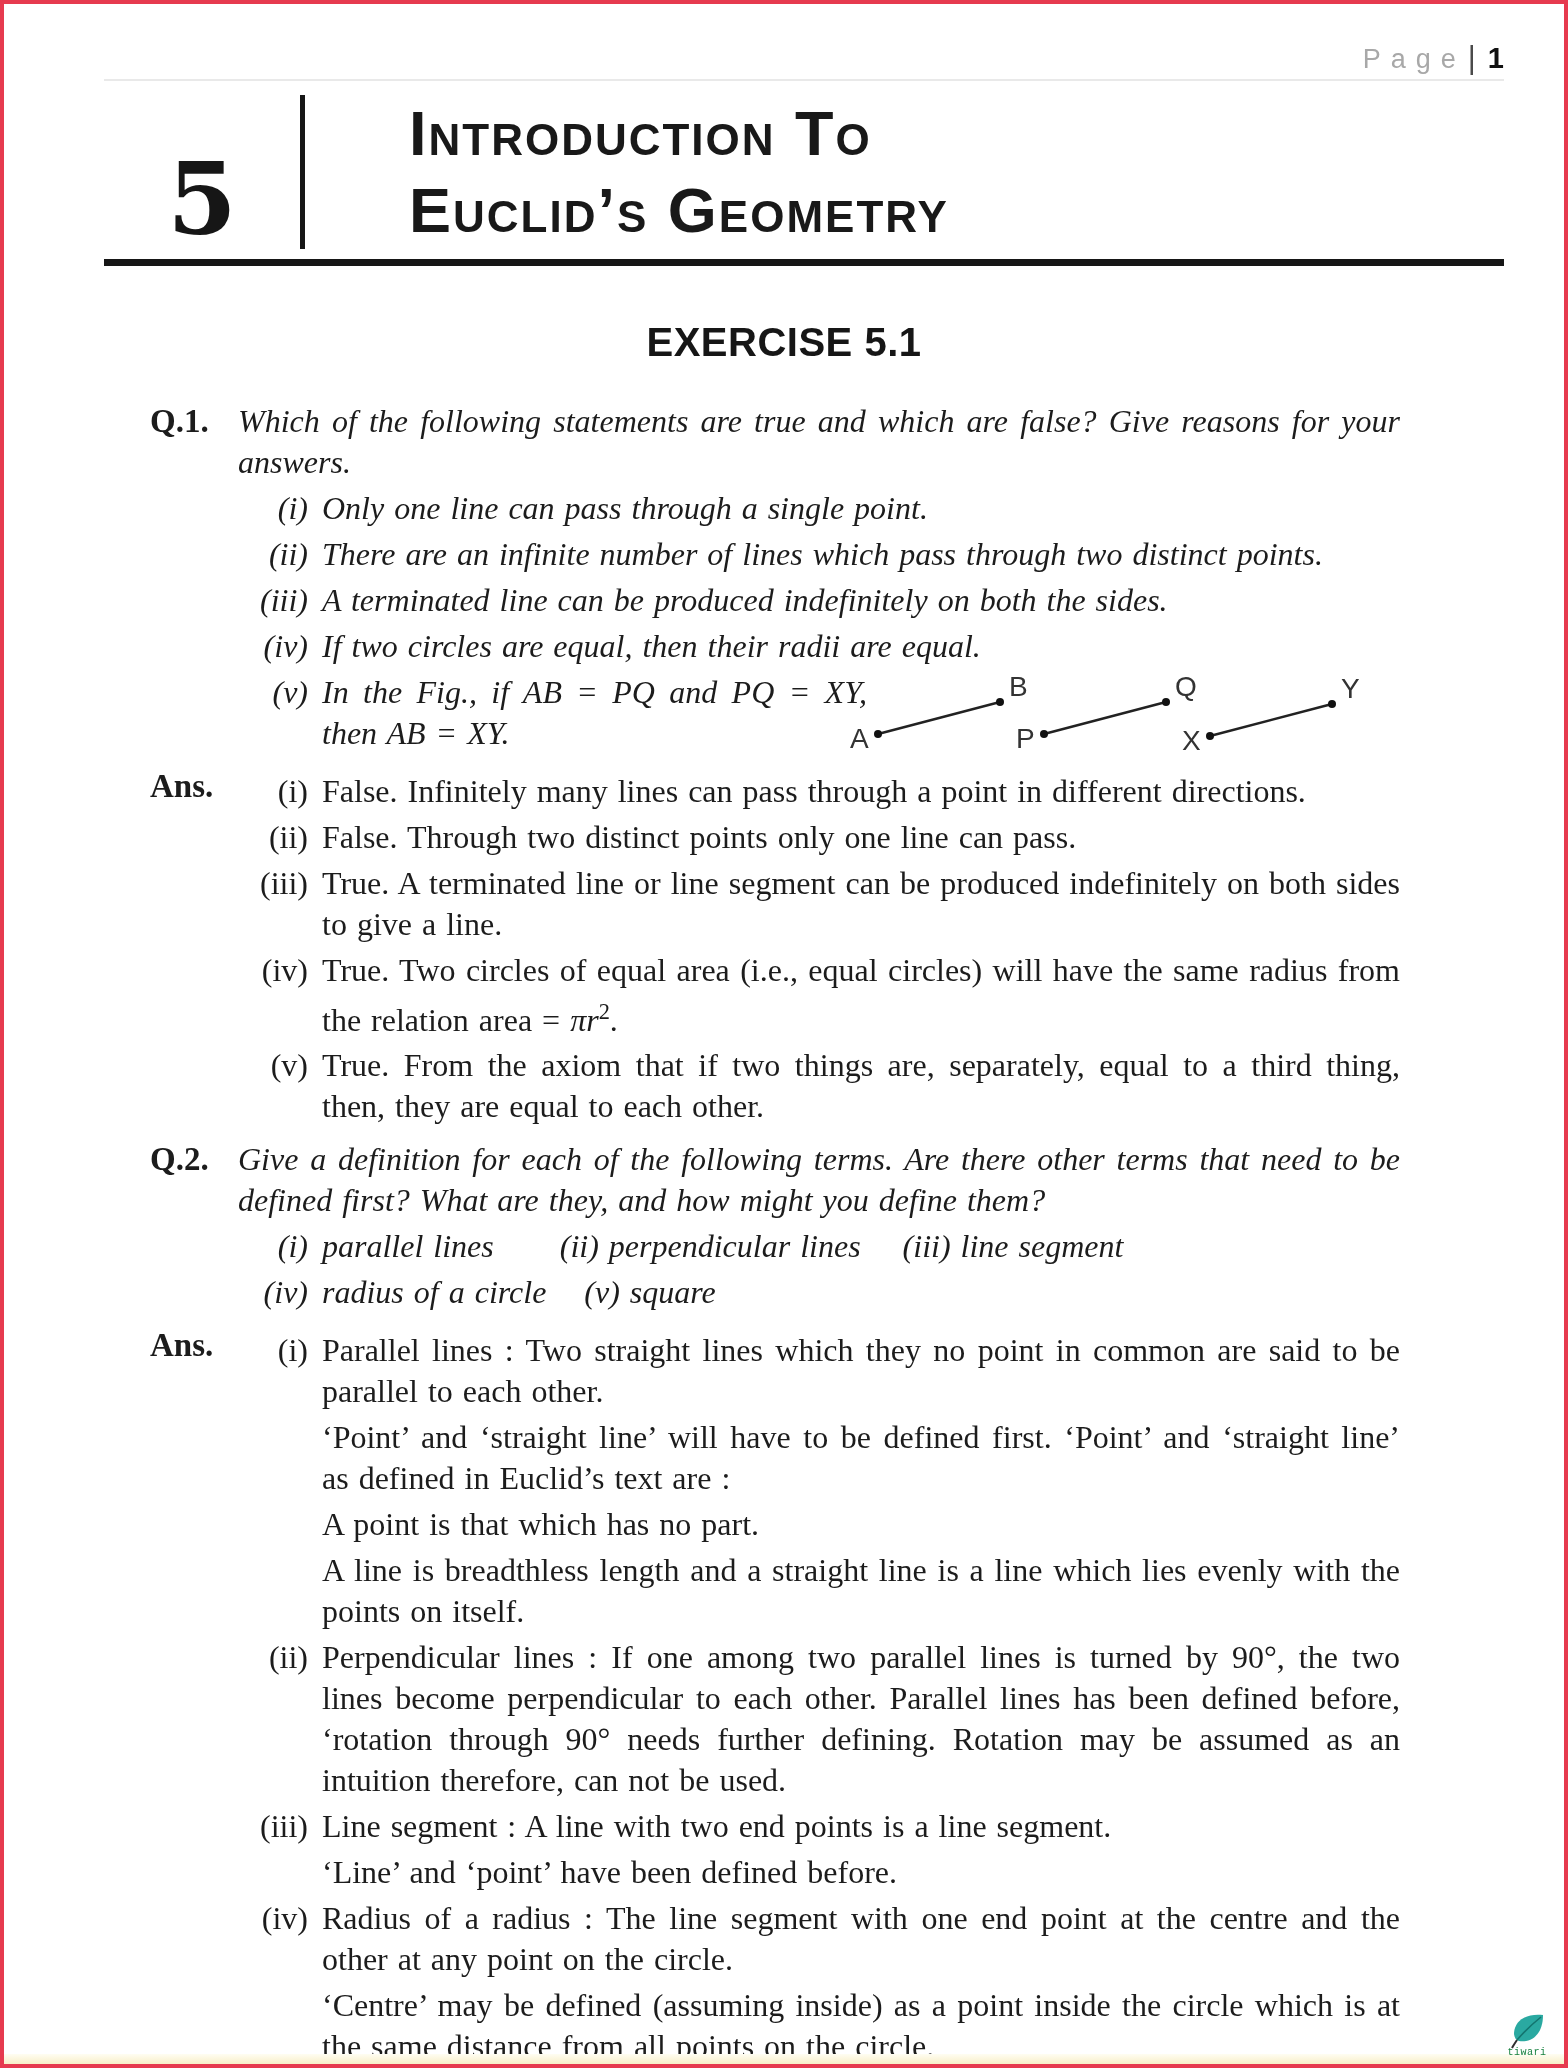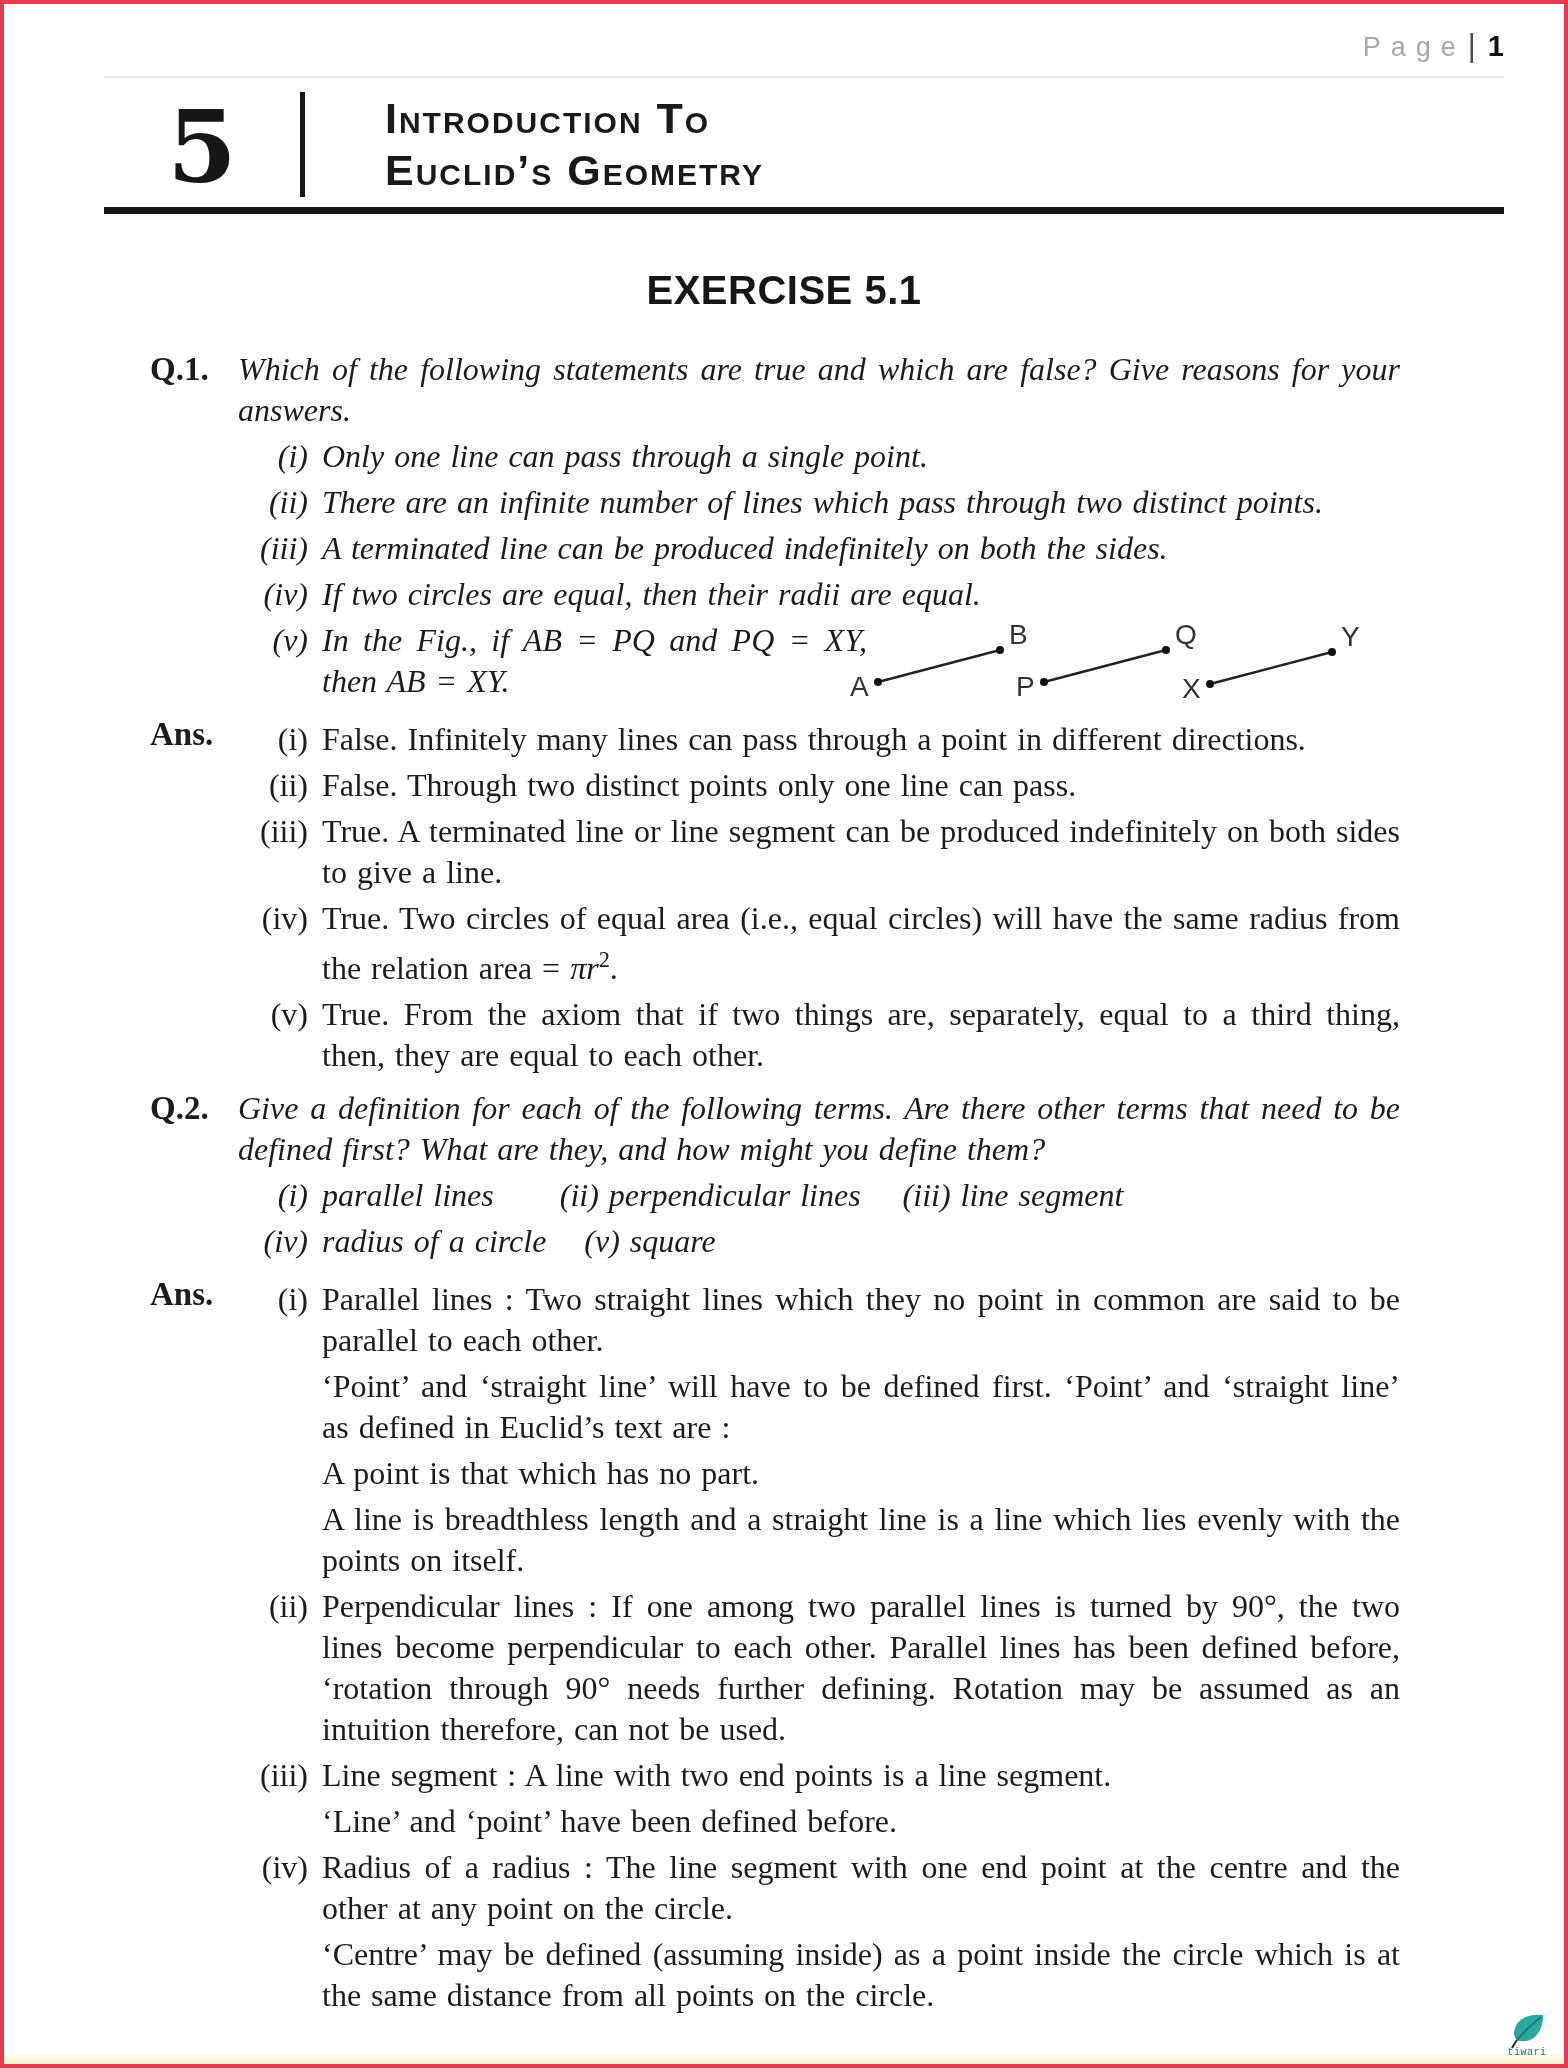--- a/index.html
+++ b/index.html
@@ -8,23 +8,23 @@
     width:1568px;height:2068px;
     box-sizing:border-box;
     background:#ffffff;
     border:4px solid #e63a4f;
     font-family:"Liberation Serif",serif;
     color:#1c1c1c;
     overflow:hidden;
   }
   
   .page-header{
-    margin:24px 60px 0 100px;
+    margin:36px 60px 0 100px;
     display:flex;justify-content:flex-end;align-items:baseline;
-    padding-bottom:12px;
+    padding-bottom:3px;
     border-bottom:2px solid #e9e9e9;
     font-family:"Liberation Sans",sans-serif;
   }
   .page-word{color:#a8a8a8;font-size:27px;letter-spacing:10px;}
   .page-sep{color:#4a4a4a;font-size:31px;margin:0 12px 0 2px;font-weight:300;}
   .page-num{color:#111;font-size:29px;font-weight:bold;}
 
   
   .chapter{
     margin:14px 60px 0 100px;
@@ -35,25 +35,25 @@
   .chapter-number{
     width:196px;flex-shrink:0;
     display:flex;align-items:flex-end;justify-content:center;
     font-family:"DejaVu Serif",serif;
     font-weight:bold;font-size:100px;line-height:.92;
     padding-bottom:4px;
     border-right:5px solid #161616;
     color:#161616;
   }
   .chapter-title{
-    padding-left:80px;
+    padding-left:104px;
     font-family:"Liberation Sans",sans-serif;
     font-weight:bold;
     font-variant:small-caps;
-    font-size:43px;line-height:1.22;
+    font-size:63px;line-height:1.22;
     letter-spacing:2px;
     color:#191919;
     align-self:center;
   }
   
   .exercise-title{
     text-align:center;
     margin:54px 0 36px 0;
     font-family:"Liberation Sans",sans-serif;
     font-weight:bold;font-size:40px;letter-spacing:0.5px;

